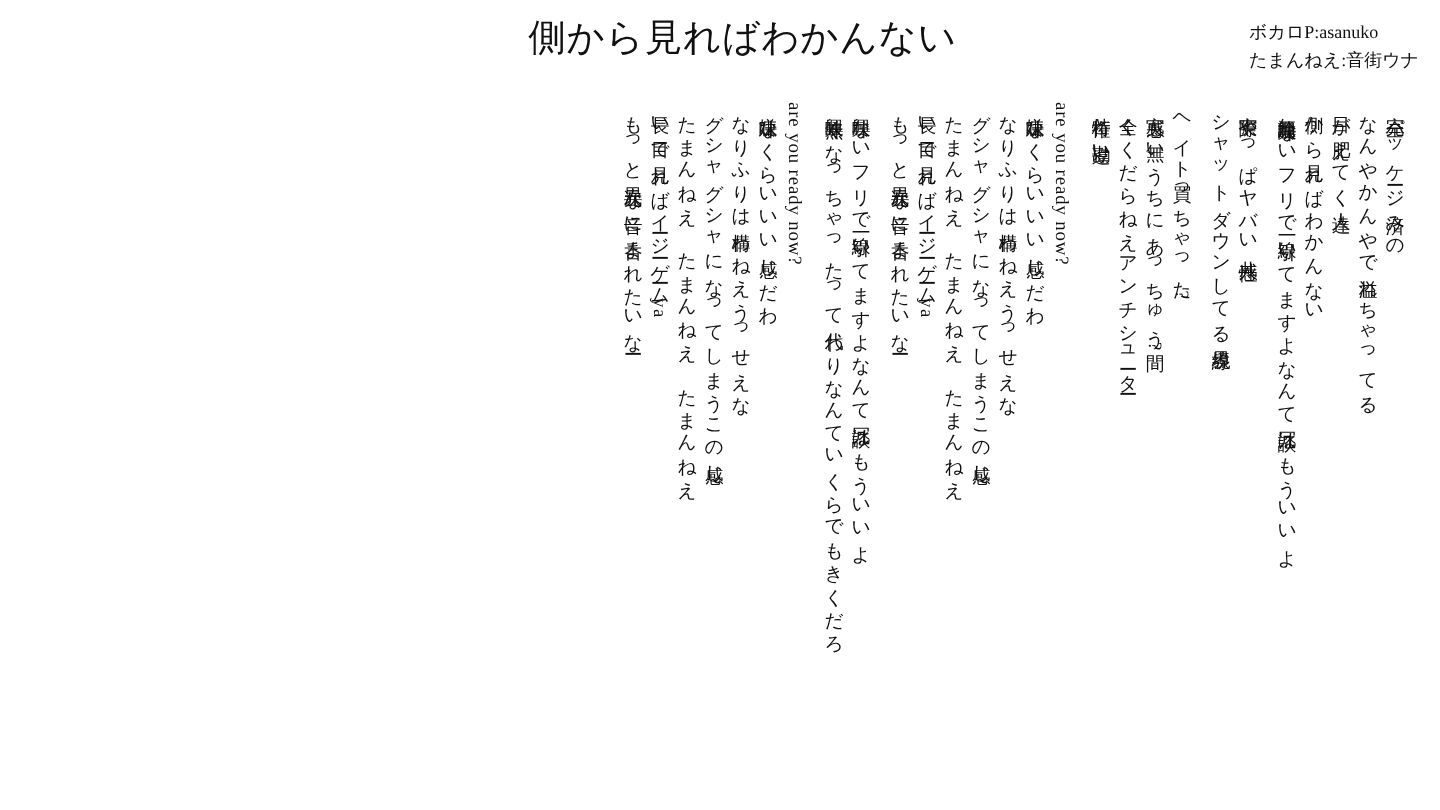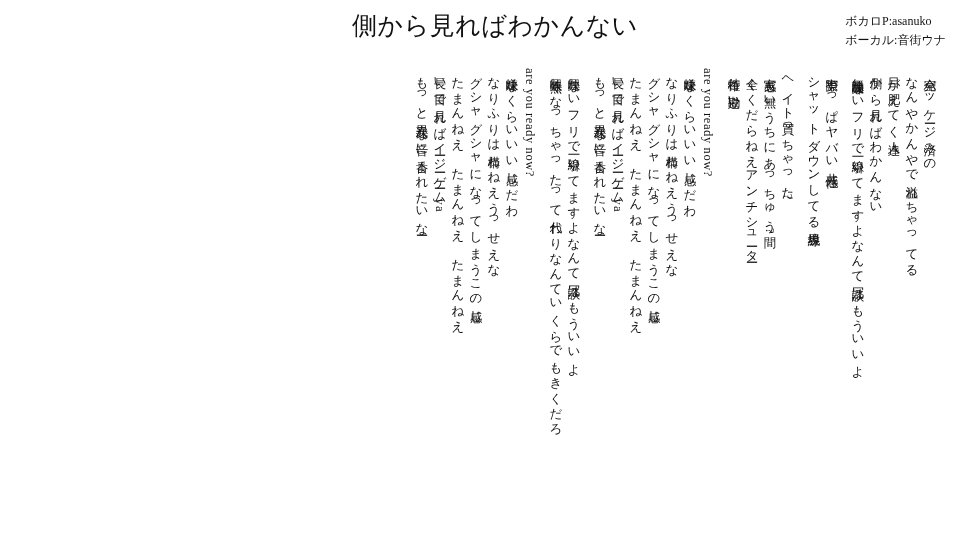--- a/index.html
+++ b/index.html
@@ -95,21 +95,21 @@
 <body>
 
 <div class="page">
 
   <div class="title-block">
     <div class="title-line second">側から見ればわかんない</div>
   </div>
 
   <div class="credits">
     <div>ボカロP:asanuko</div>
-    <div>ボーカル:音街ウナ</div>
+    <div>たまんねえ:音街ウナ</div>
   </div>
 
   <div class="lyrics">
 
     <div class="stanza">
       <div class="vline">完全パッケージ済みの</div>
       <div class="vline">なんやかんやで溢れちゃってる</div>
       <div class="vline">目が肥えてく人達</div>
       <div class="vline">側から見ればわかんない</div>
       <div class="vline">無論興味ないフリで一線引いてますよなんて冗談はもういいよ</div>

